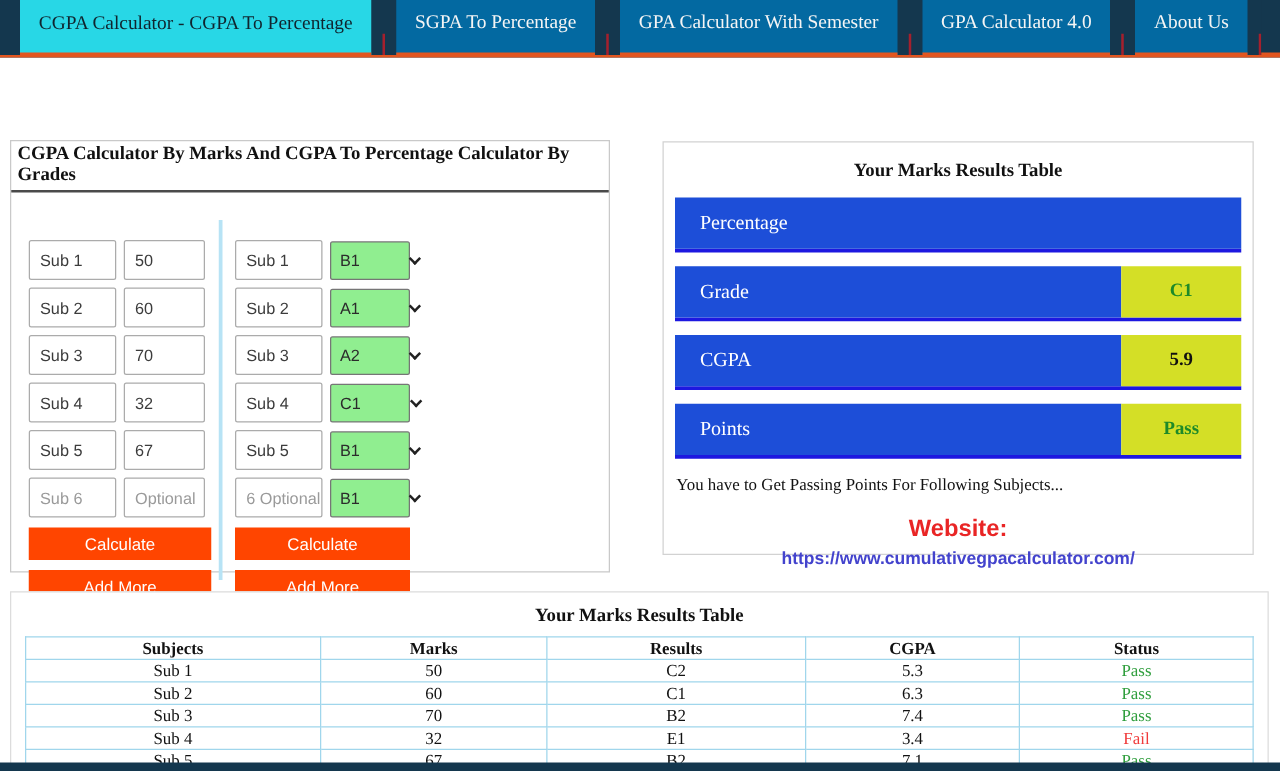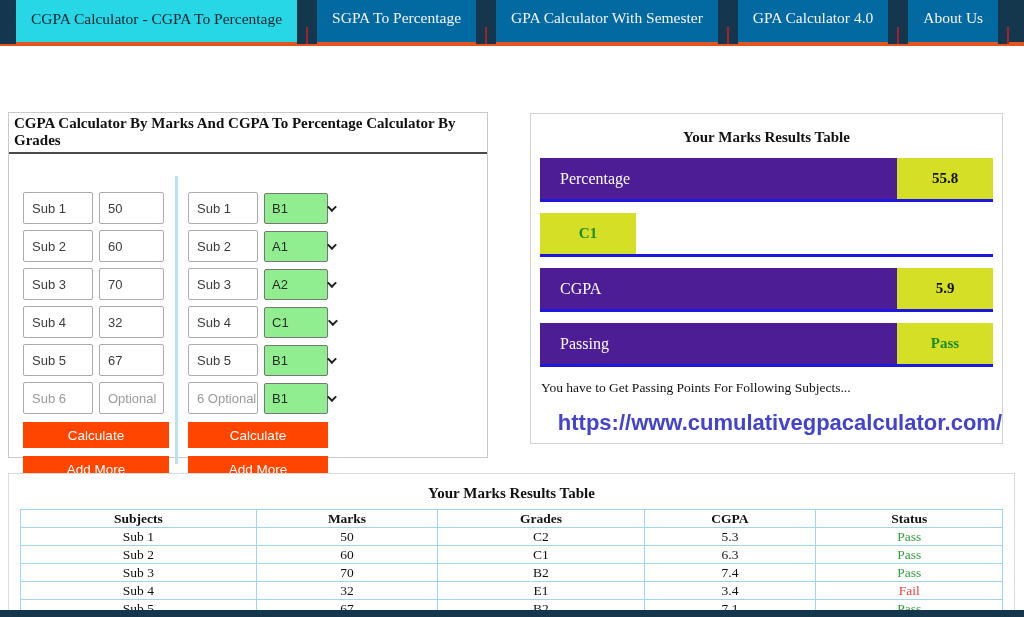--- a/index.html
+++ b/index.html
@@ -79,36 +79,36 @@
   }
   .results-title {
     text-align: center; font-size: 15px; font-weight: bold; color: #111;
     padding: 15px 0 12px 0;
   }
   .result-row {
     display: flex; margin: 0 9px 11px 9px; height: 44px;
     border-bottom: 3px solid #1d18e0;
   }
   .result-label {
-    flex: 1; background: #4c1d95; color: #ffffff; font-size: 16px;
+    flex: 1; background: #1d4ed8; color: #ffffff; font-size: 16px;
     display: flex; align-items: center; padding-left: 20px;
   }
   .result-value {
     width: 96px; background: #d4df26; font-size: 15px; font-weight: bold; color: #111;
     display: flex; align-items: center; justify-content: center;
   }
   .result-value.green { color: #1d8a28; }
   .results-note { font-size: 13.5px; color: #111; padding: 2px 10px 0 10px; }
   .website-label {
     text-align: center; margin-top: 17px;
     font-family: "Liberation Sans", sans-serif; font-weight: bold; font-size: 19px; color: #e92525;
   }
   .website-url {
-    display: block; text-align: right; margin-top: 14px; text-decoration: none;
-    font-family: "Liberation Sans", sans-serif; font-weight: bold; font-size: 22px; color: #4343cd;
+    display: block; text-align: center; margin-top: 3px; text-decoration: none;
+    font-family: "Liberation Sans", sans-serif; font-weight: bold; font-size: 14px; color: #4343cd;
   }
 
   
   .table-section {
     position: absolute; left: 8px; top: 473px; width: 1007px; height: 160px;
     background: #fff; border: 1px solid #dcdcdc;
   }
   .table-title { text-align: center; font-size: 15px; font-weight: bold; color: #111; padding: 11px 0 7px 0; }
   table.marks-table {
     width: calc(100% - 22px); margin: 0 11px; border-collapse: collapse;
@@ -228,53 +228,54 @@
       <button class="orange-btn">Add More</button>
     </div>
   </div>
 </div>
 
 <div class="results-panel">
   <div class="results-title">Your Marks Results Table</div>
 
   <div class="result-row">
     <div class="result-label">Percentage</div>
-    <div class="result-value">55.8</div>
   </div>
   <div class="result-row">
+    <div class="result-label">Grade</div>
     <div class="result-value green">C1</div>
   </div>
   <div class="result-row">
     <div class="result-label">CGPA</div>
     <div class="result-value">5.9</div>
   </div>
   <div class="result-row">
-    <div class="result-label">Passing</div>
+    <div class="result-label">Points</div>
     <div class="result-value green">Pass</div>
   </div>
 
   <div class="results-note">You have to Get Passing Points For Following Subjects...</div>
+  <div class="website-label">Website:</div>
   <a class="website-url" href="#">https://www.cumulativegpacalculator.com/</a>
 </div>
 
 <div class="table-section">
   <div class="table-title">Your Marks Results Table</div>
   <table class="marks-table">
     <colgroup>
         <col class="c1">
         <col class="c2">
         <col class="c3">
         <col class="c4">
         <col class="c5">
       </colgroup>
     <thead>
       <tr>
         <th>Subjects</th>
         <th>Marks</th>
-        <th>Grades</th>
+        <th>Results</th>
         <th>CGPA</th>
         <th>Status</th>
       </tr>
     </thead>
     <tbody>
       <tr>
         <td>Sub 1</td>
         <td>50</td>
         <td>C2</td>
         <td>5.3</td>

